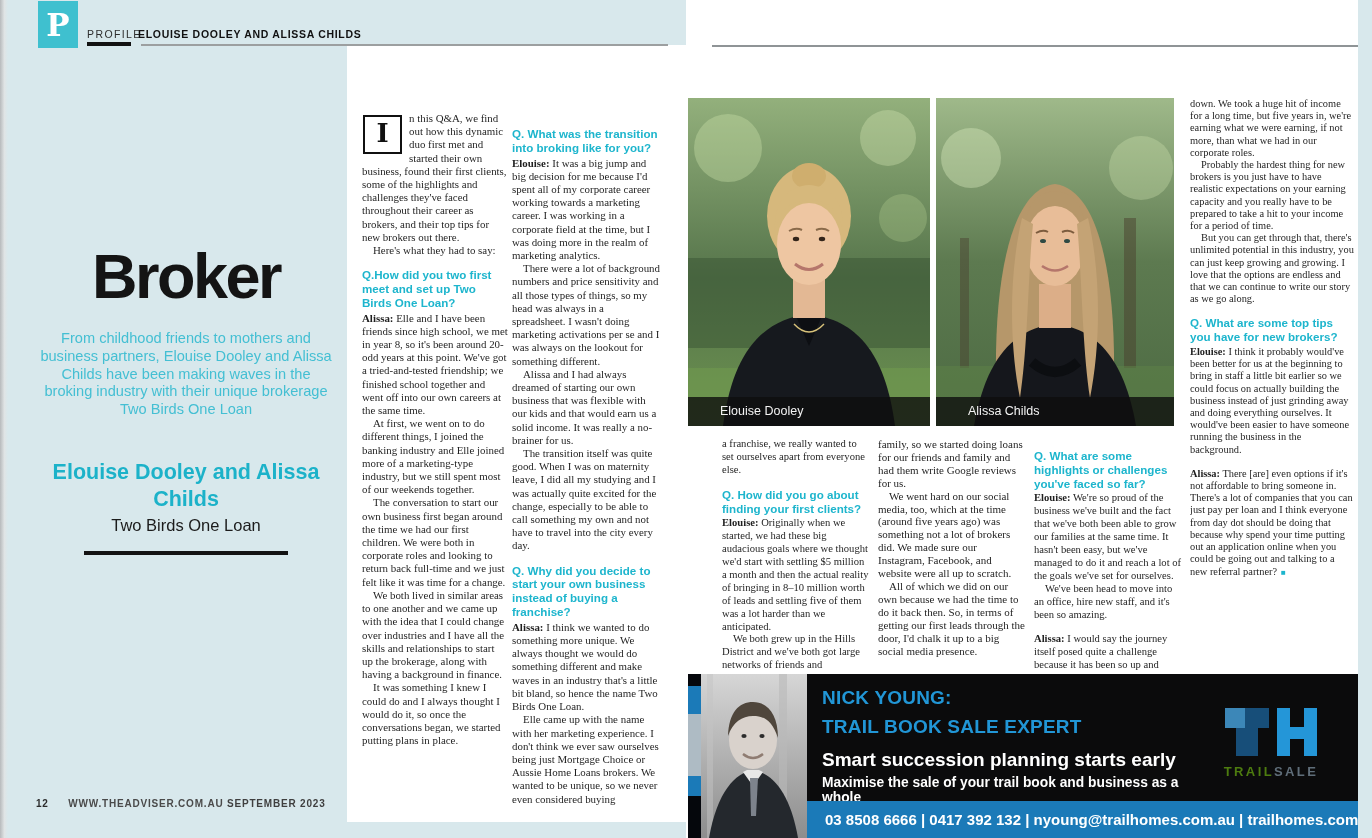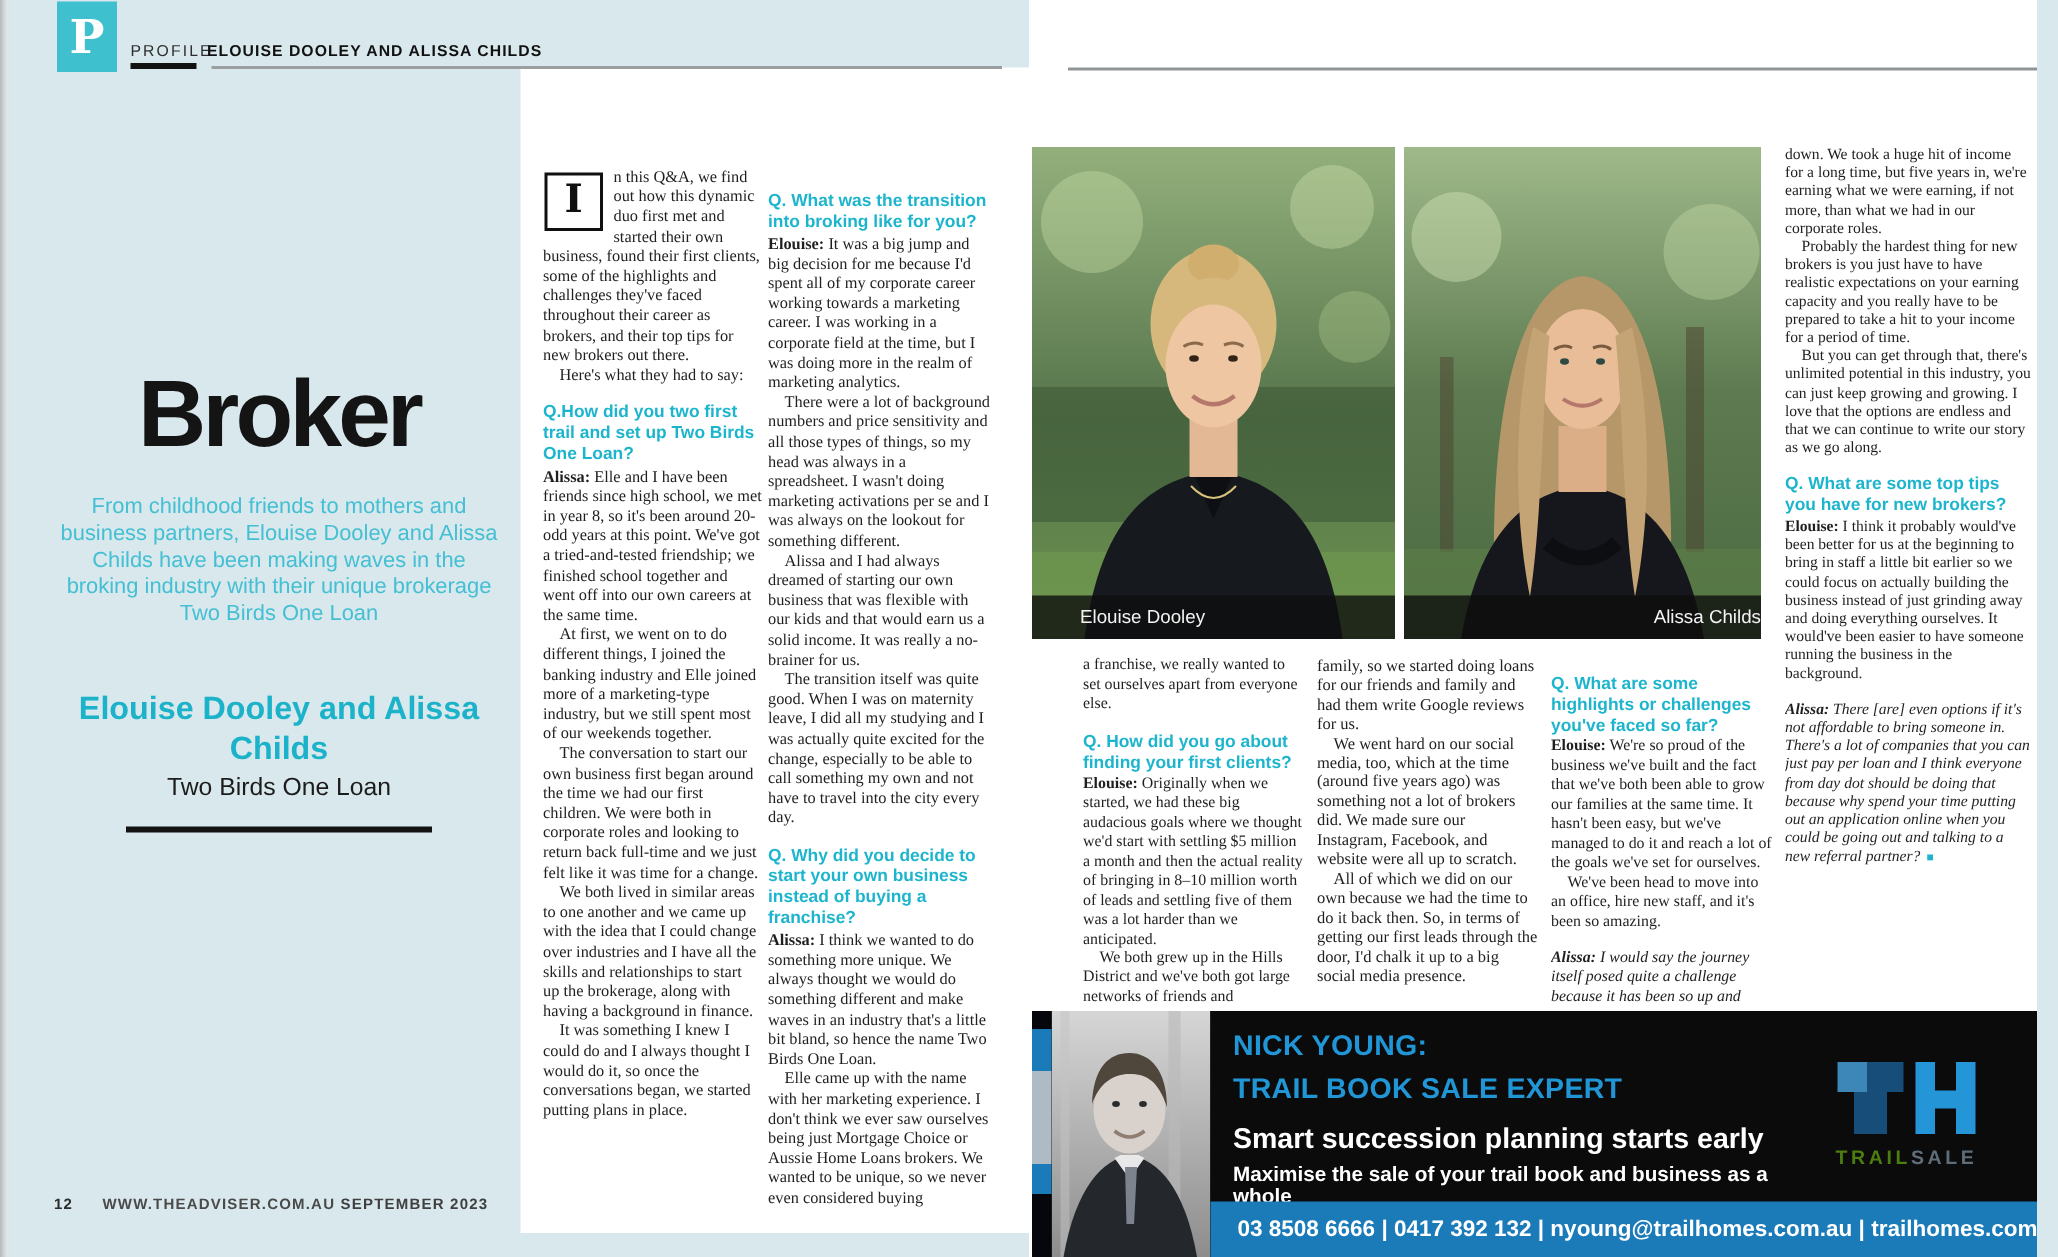--- a/index.html
+++ b/index.html
@@ -37,42 +37,42 @@
   .col2{left:512px;top:116px;width:148px;height:702px;font-size:10.9px;line-height:13.2px;}
   .col3{left:722px;top:438px;width:148px;height:233px;font-size:10.6px;line-height:12.9px;}
   .col4{left:878px;top:438px;width:148px;height:233px;font-size:11px;line-height:12.9px;}
   .col5{left:1034px;top:438px;width:148px;height:233px;font-size:10.6px;line-height:12.9px;}
   .col6{left:1190px;top:98px;width:164px;height:574px;font-size:10.4px;line-height:12.2px;}
 
   .blk{margin:0;}
   .blk.p{text-indent:11px;}
   .blk.q{font-family:"Liberation Sans",sans-serif;font-weight:bold;color:#1db5cd;
          font-size:11.6px;line-height:13.8px;margin:11px 0 2px;text-indent:0;}
-  .blk.gap{margin-top:12px;font-style:italic;}
+  .blk.gap{margin-top:12px;}
   .blk.end::after{content:"\25A0";color:#1db5cd;font-size:8px;margin-left:4px;}
   .spk{font-weight:bold;}
   .spk:empty{display:none;}
 
   .intro{margin:0;}
   .dropcap-box{float:left;width:35px;height:35px;border:2px solid #101010;background:#fff;
                margin:3px 7px 1px 1px;text-align:center;}
   .dropcap{font-family:"DejaVu Serif",serif;font-weight:bold;font-size:26px;line-height:33px;color:#101010;}
 
   
   .footer{position:absolute;left:36px;top:798px;font-size:10px;font-weight:bold;
           letter-spacing:0.8px;color:#3f3f3f;}
   .footer .f-num{margin-right:16px;color:#2c2c2c;}
   .footer .f-site{color:#4a4a4a;}
 
   
   .right-edge{position:absolute;left:1358px;top:0;width:14px;height:838px;background:#d8e8ec;}
 
   figure.photo{position:absolute;margin:0;top:98px;height:328px;overflow:hidden;}
   .photo-elouise{left:688px;width:242px;}
-  .photo-alissa{left:936px;width:238px;text-align:right;}
+  .photo-alissa{left:936px;width:238px;}
   figure.photo svg{display:block;}
   figure.photo figcaption{position:absolute;left:0;right:0;bottom:0;height:29px;
         background:rgba(14,14,14,.8);color:#f3f3f3;font-size:12.5px;line-height:29px;
         padding-left:32px;font-family:"Liberation Sans",sans-serif;}
 
   
   .ad{position:absolute;left:688px;top:674px;width:670px;height:164px;background:#0b0b0c;}
   .ad-strip{position:absolute;left:0;top:0;width:13px;height:164px;}
   .ad-strip .s1{height:12px;background:#05070c;}
   .ad-strip .s2{height:28px;background:#1b7ab8;}
@@ -126,21 +126,21 @@
   </div>
 
   <div class="col col1">
     <div class="intro">
       <span class="dropcap-box"><span class="dropcap">I</span></span><span>n this Q&amp;A, we find out how this dynamic duo first met and started their own business, found their first clients, some of the highlights and challenges they've faced throughout their career as brokers, and their top tips for new brokers out there.</span>
     </div>
     <div>
 
         <p class="blk p"><span>Here's what they had to say:</span></p>
 
-        <p class="blk q"><span>Q.How did you two first trail and set up Two Birds One Loan?</span></p>
+        <p class="blk q"><span>Q.How did you two first meet and set up Two Birds One Loan?</span></p>
 
         <p class="blk sp"><b class="spk">Alissa:</b><span> Elle and I have been friends since high school, we met in year 8, so it's been around 20-odd years at this point. We've got a tried-and-tested friendship; we finished school together and went off into our own careers at the same time.</span></p>
 
         <p class="blk p"><span>At first, we went on to do different things, I joined the banking industry and Elle joined more of a marketing-type industry, but we still spent most of our weekends together.</span></p>
 
         <p class="blk p"><span>The conversation to start our own business first began around the time we had our first children. We were both in corporate roles and looking to return back full-time and we just felt like it was time for a change.</span></p>
 
         <p class="blk p"><span>We both lived in similar areas to one another and we came up with the idea that I could change over industries and I have all the skills and relationships to start up the brokerage, along with having a background in finance.</span></p>
 
         <p class="blk p"><span>It was something I knew I could do and I always thought I would do it, so once the conversations began, we started putting plans in place.</span></p>

